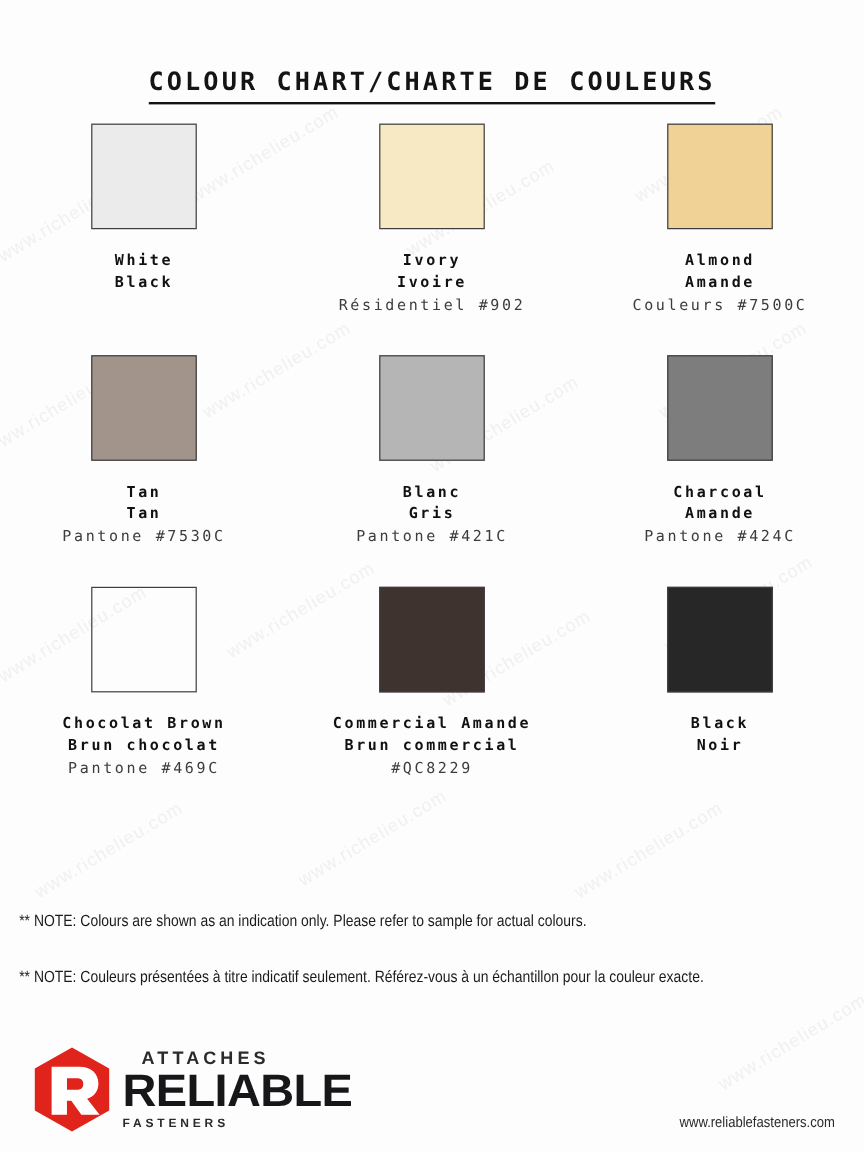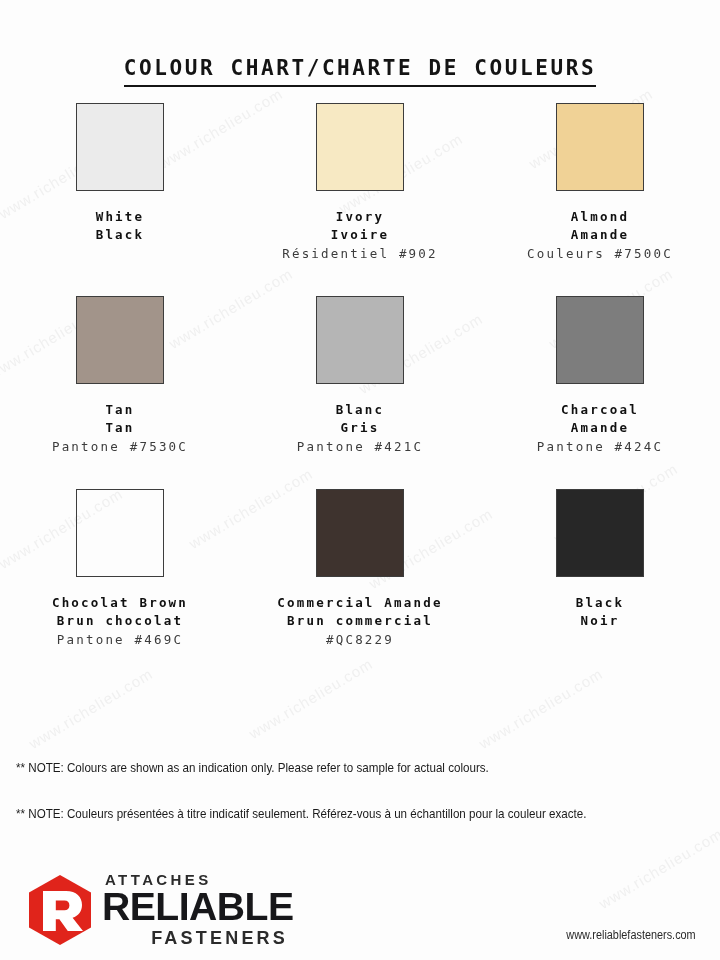--- a/index.html
+++ b/index.html
@@ -158,39 +158,39 @@
     display: flex;
     flex-direction: column;
     line-height: 1;
   }
   .logo-top {
     font-family: "Liberation Sans", sans-serif;
     font-size: 15px;
     font-weight: bold;
     letter-spacing: 3.4px;
     color: #2b2b2b;
-    margin-left: 3px;
+    margin-left: 16px;
     margin-bottom: 1px;
   }
   .logo-main {
     font-family: "Liberation Sans", sans-serif;
     font-size: 38px;
     font-weight: bold;
     letter-spacing: -0.5px;
     color: #17171a;
     transform: scaleX(1.03);
     transform-origin: left center;
   }
   .logo-bottom {
     font-family: "Liberation Sans", sans-serif;
-    font-size: 18px;
+    font-size: 10px;
     font-weight: bold;
     letter-spacing: 3.2px;
     color: #2b2b2b;
-    text-align: right;
+    text-align: left;
     margin-top: 3px;
   }
   .site {
     position: absolute;
     right: 24px;
     top: 60px;
     font-family: "Liberation Sans", sans-serif;
     font-size: 12.5px;
     color: #2a2a2a;
     transform: scaleX(0.87);

